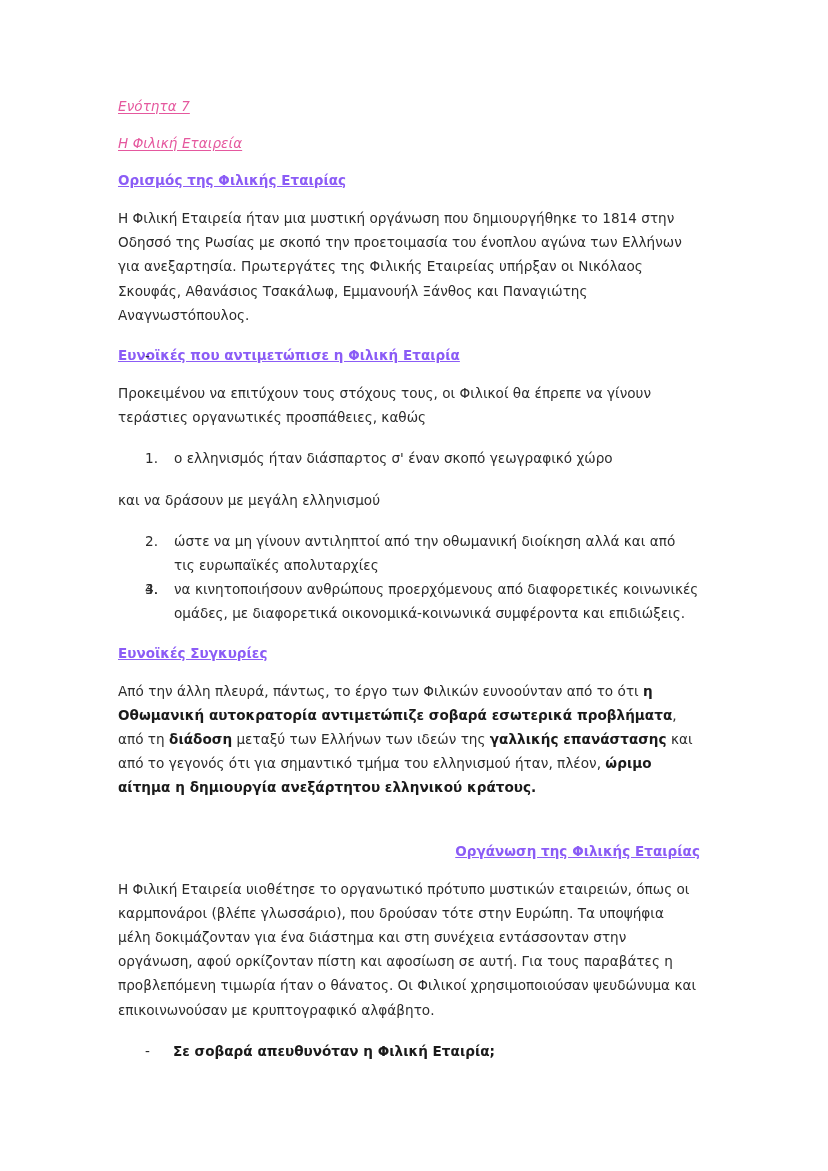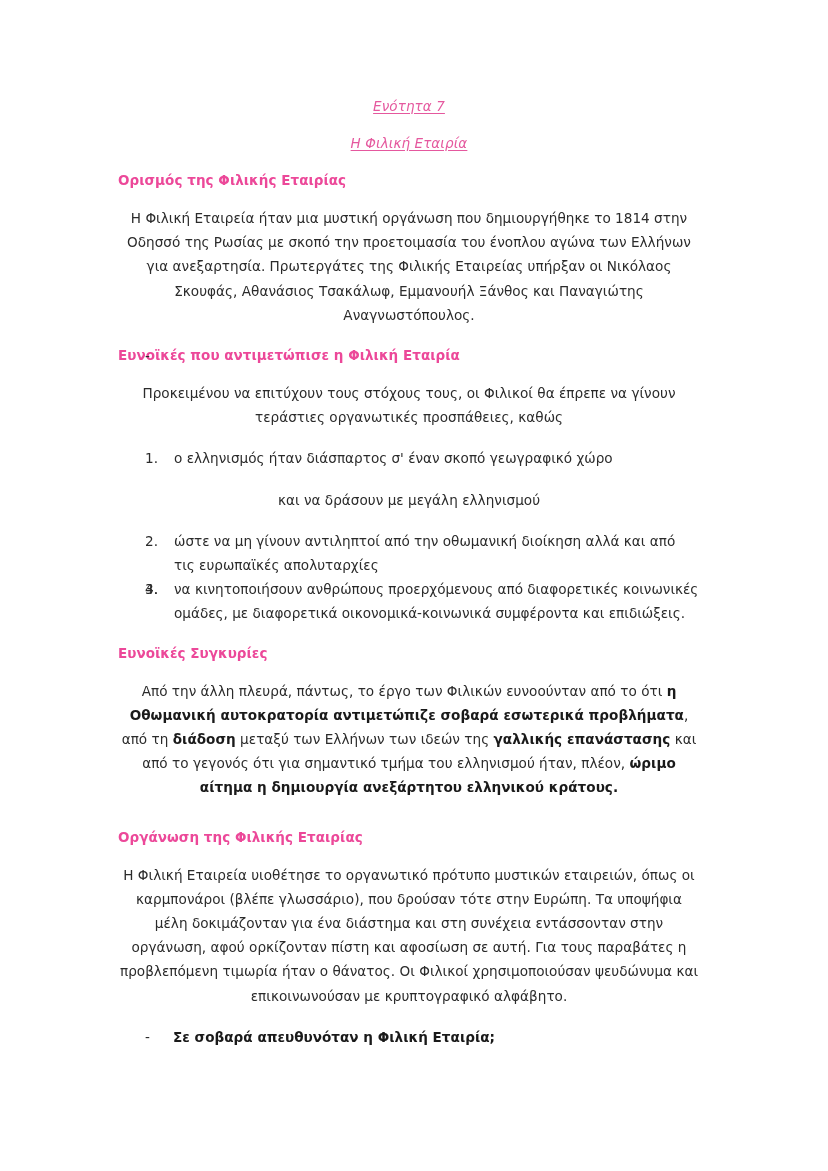--- a/index.html
+++ b/index.html
@@ -26,42 +26,41 @@
   
   .linkhead {
     font-size: 13.5px;
     font-style: italic;
     font-weight: 400;
     text-decoration: underline;
     text-underline-offset: 2px;
     line-height: 20px;
     margin: 0 0 17px 0;
     letter-spacing: 0.1px;
-    text-align: center;
   }
 
   
   .heading {
     font-size: 13.5px;
     font-weight: 700;
-    color: #ec4899;
+    color: #8b5cf6;
     line-height: 20px;
     margin: 0 0 16px 0;
     letter-spacing: 0.05px;
+    text-decoration: underline;
   }
-  .heading.spaced-top { margin-top: 27px; }
+  .heading.spaced-top { margin-top: 41px; text-align: right; }
 
   
   p.body {
     font-size: 13.6px;
     line-height: 24.2px;
     margin: 0 0 17px 0;
     color: #2b2b2b;
     letter-spacing: 0.02px;
-    text-align: center;
   }
   p.body:last-child { margin-bottom: 0; }
 
   b, strong { font-weight: 700; color: #1a1a1a; }
 
   
   ul.dash {
     list-style: none;
     margin: 0 0 18px 0;
     padding: 0;
@@ -107,21 +106,21 @@
     color: #2b2b2b;
   }
   .tail-gap { margin-bottom: 18px; }
 </style>
 </head>
 <body style="background: rgb(255, 255, 255);">
 
 <div class="page">
 
   <div class="linkhead" style="color: rgb(229, 88, 158);">Ενότητα 7</div>
-  <div class="linkhead" style="color: rgb(229, 88, 158);">Η Φιλική Εταιρία</div>
+  <div class="linkhead" style="color: rgb(229, 88, 158);">Η Φιλική Εταιρεία</div>
 
   <div class="heading">Ορισμός της Φιλικής Εταιρίας</div>
   <p class="body">Η Φιλική Εταιρεία ήταν μια μυστική οργάνωση που δημιουργήθηκε το 1814 στην Οδησσό της Ρωσίας με σκοπό την προετοιμασία του ένοπλου αγώνα των Ελλήνων για ανεξαρτησία. Πρωτεργάτες της Φιλικής Εταιρείας υπήρξαν οι Νικόλαος Σκουφάς, Αθανάσιος Τσακάλωφ, Εμμανουήλ Ξάνθος και Παναγιώτης Αναγνωστόπουλος.</p>
 
   <ul class="dash">
     <li>
       <span class="dash-marker">-</span>
     </li>
   </ul>
 

